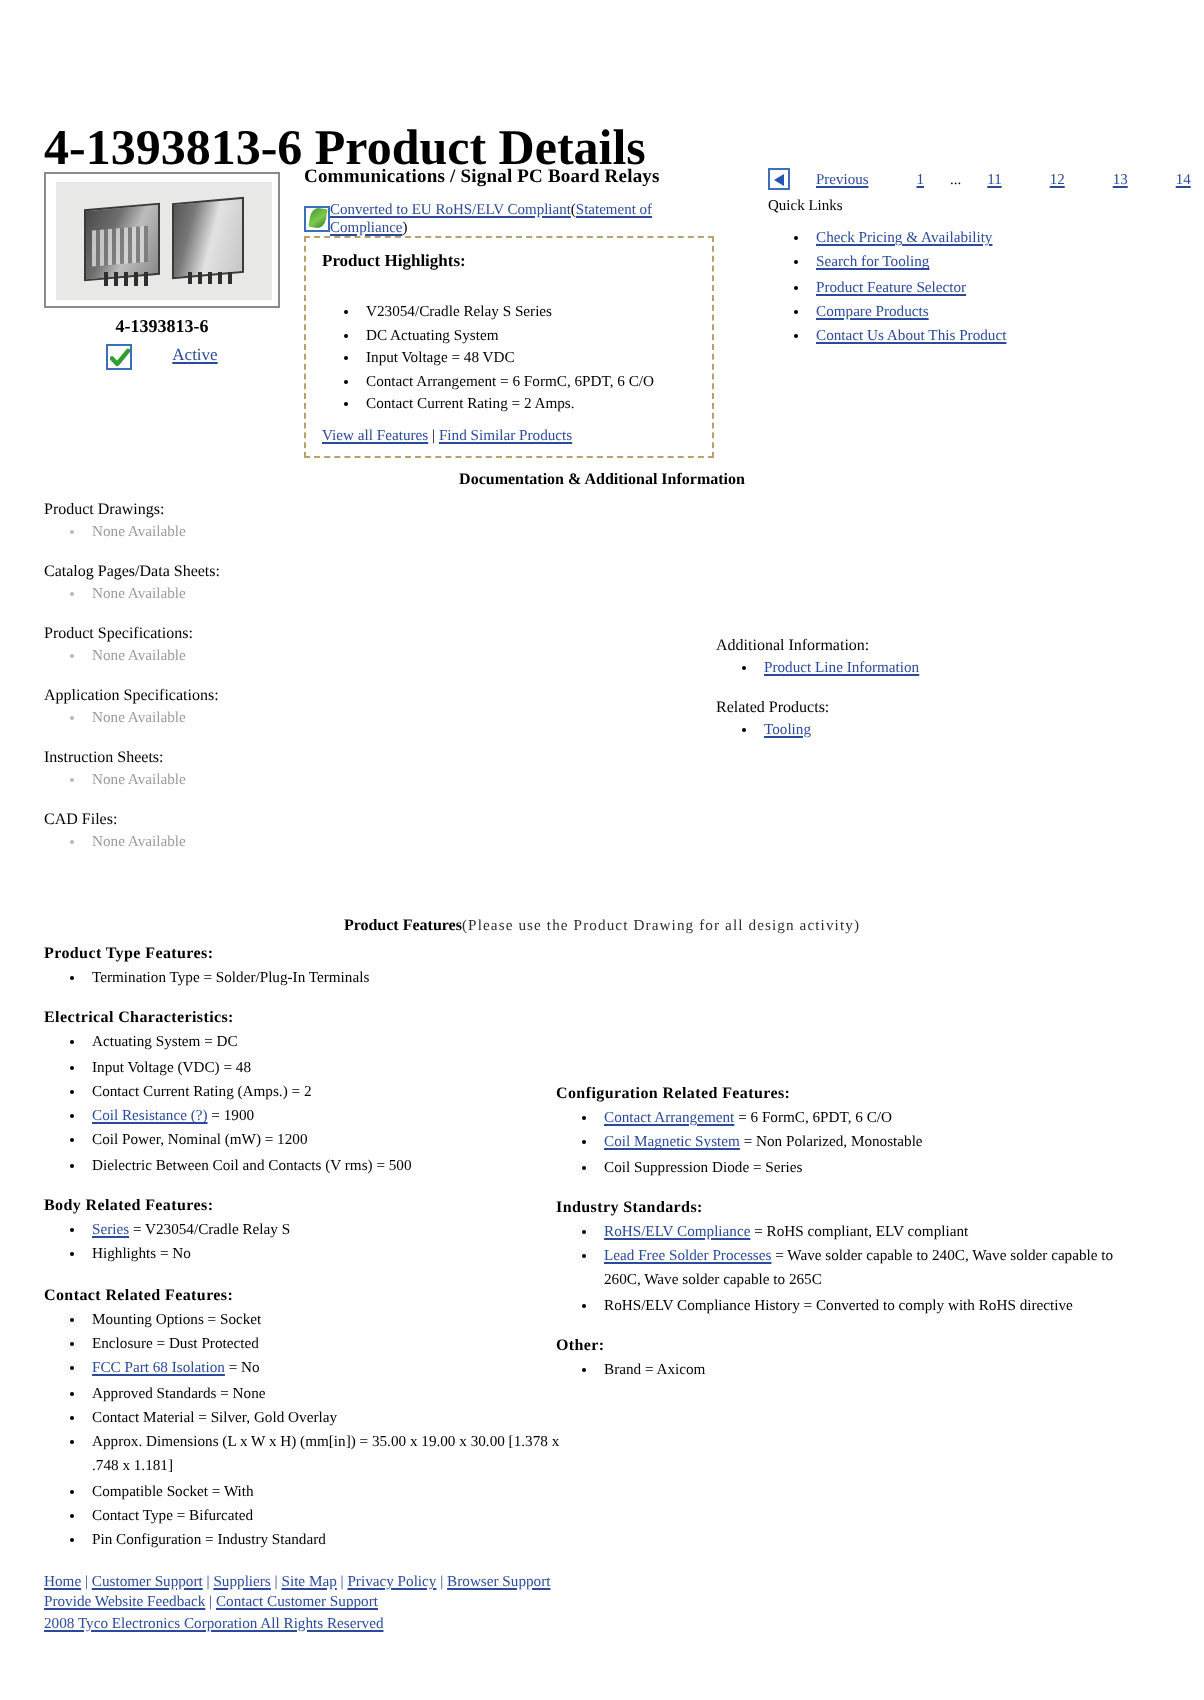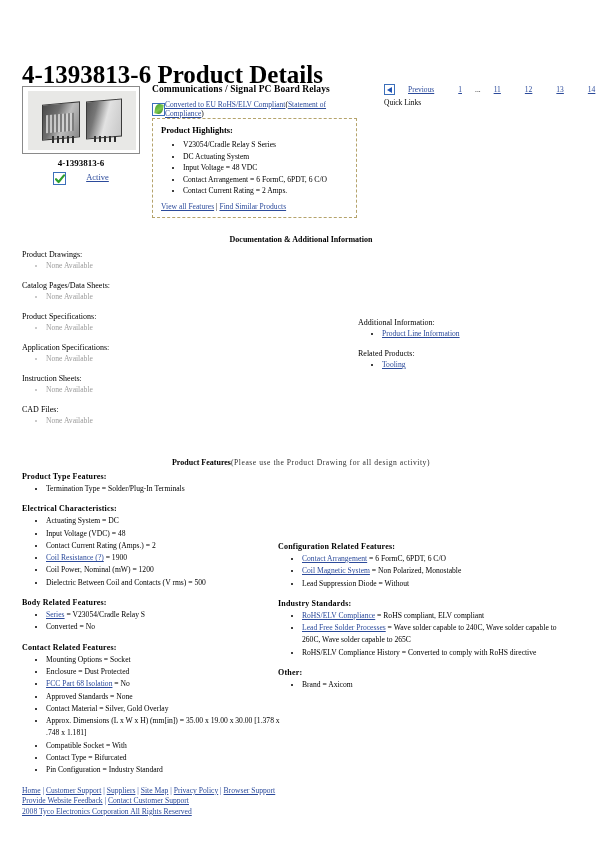--- a/index.html
+++ b/index.html
@@ -162,21 +162,21 @@
     padding: 6px 8px 6px 8px;
     box-sizing: border-box;
     width: 205px;
   }
   .highlights h4 {
     margin: 0 0 3px 0;
     font-size: 8.5px;
     font-weight: bold;
   }
   .highlights ul {
-    margin: 4px 0 5px 0;
+    margin: 15px 0 5px 0;
     padding-left: 22px;
     list-style: disc;
   }
   .highlights li {
     font-size: 7.6px;
     line-height: 1.52;
   }
   .hl-links { font-size: 7.6px; }
   
   .right-col {
@@ -378,20 +378,27 @@
         <a href="#">14</a>
         <span class="cur">[15]</span>
         <span class="sep">...</span>
         <a href="#">20</a>
         <a href="#">Next</a>
         <span class="arrow-box">
             <span class="arrow-glyph arrow-right"></span>
           </span>
       </div>
       <div class="quick-title">Quick Links</div>
+      <ul class="quick-list">
+        <li><a href="#">Check Pricing &amp; Availability</a></li>
+        <li><a href="#">Search for Tooling</a></li>
+        <li><a href="#">Product Feature Selector</a></li>
+        <li><a href="#">Compare Products</a></li>
+        <li><a href="#">Contact Us About This Product</a></li>
+      </ul>
     </div>
   </div>
 
   <div class="section-head doc-head">Documentation &amp; Additional Information</div>
 
   <div class="doc-left">
     <div class="doc-group">
       <h5>Product Drawings:</h5>
       <ul>
           <li class="none-avail">None Available</li>
@@ -466,21 +473,21 @@
         <li><a href="#">Coil Resistance (?)</a><span> = 1900</span></li>
         <li><span>Coil Power, Nominal (mW) = 1200</span></li>
         <li><span>Dielectric Between Coil and Contacts (V rms) = 500</span></li>
       </ul>
     </div>
 
     <div class="fgroup">
       <h5>Body Related Features:</h5>
       <ul>
         <li><a href="#">Series</a><span> = V23054/Cradle Relay S</span></li>
-        <li><span>Converted = No</span></li>
+        <li><span>Highlights = No</span></li>
       </ul>
     </div>
 
     <div class="fgroup">
       <h5>Contact Related Features:</h5>
       <ul>
         <li><span>Mounting Options = Socket</span></li>
         <li><span>Enclosure = Dust Protected</span></li>
         <li><a href="#">FCC Part 68 Isolation</a><span> = No</span></li>
         <li><span>Approved Standards = None</span></li>
@@ -492,21 +499,21 @@
       </ul>
     </div>
   </div>
 
   <div class="feat-right">
     <div class="fgroup">
       <h5>Configuration Related Features:</h5>
       <ul>
         <li><a href="#">Contact Arrangement</a><span> = 6 FormC, 6PDT, 6 C/O</span></li>
         <li><a href="#">Coil Magnetic System</a><span> = Non Polarized, Monostable</span></li>
-        <li><span>Lead Suppression Diode = Without</span></li>
+        <li><span>Coil Suppression Diode = Series</span></li>
       </ul>
     </div>
 
     <div class="fgroup">
       <h5>Industry Standards:</h5>
       <ul>
         <li><a href="#">RoHS/ELV Compliance</a><span> = RoHS compliant, ELV compliant</span></li>
         <li><a href="#">Lead Free Solder Processes</a><span> = Wave solder capable to 240C, Wave solder capable to 260C, Wave solder capable to 265C</span></li>
         <li><span>RoHS/ELV Compliance History = Converted to comply with RoHS directive</span></li>
       </ul>

